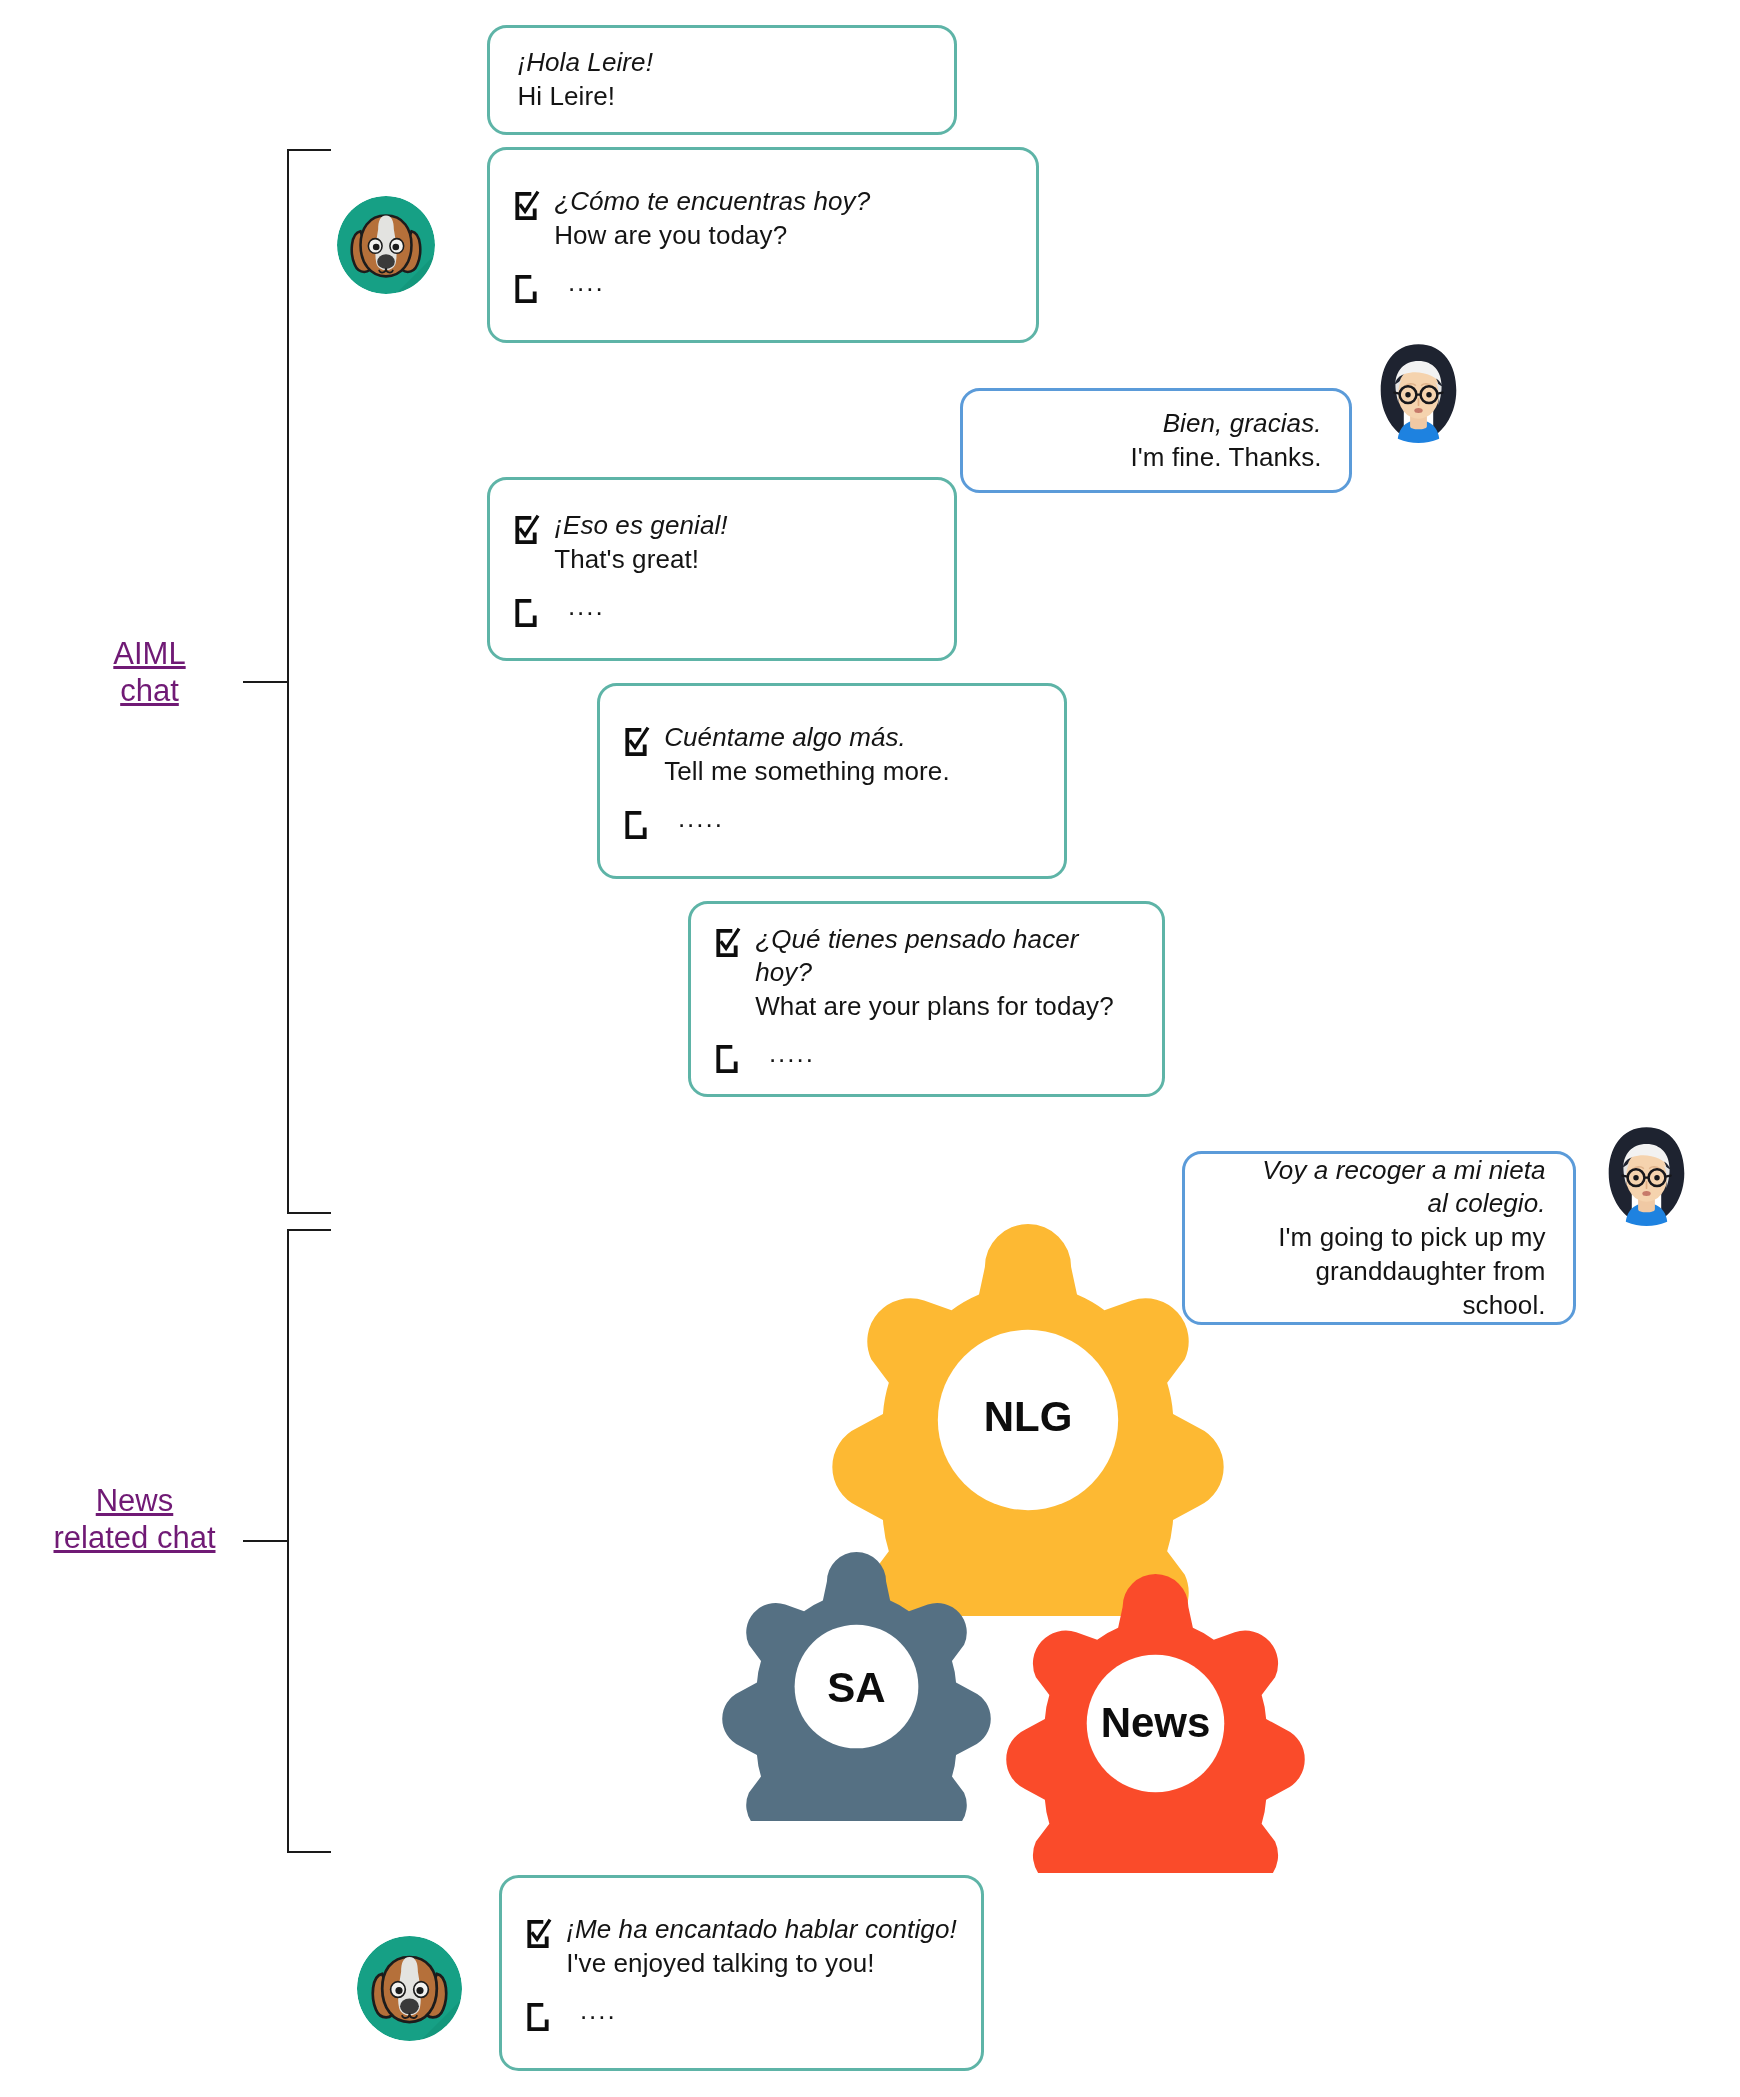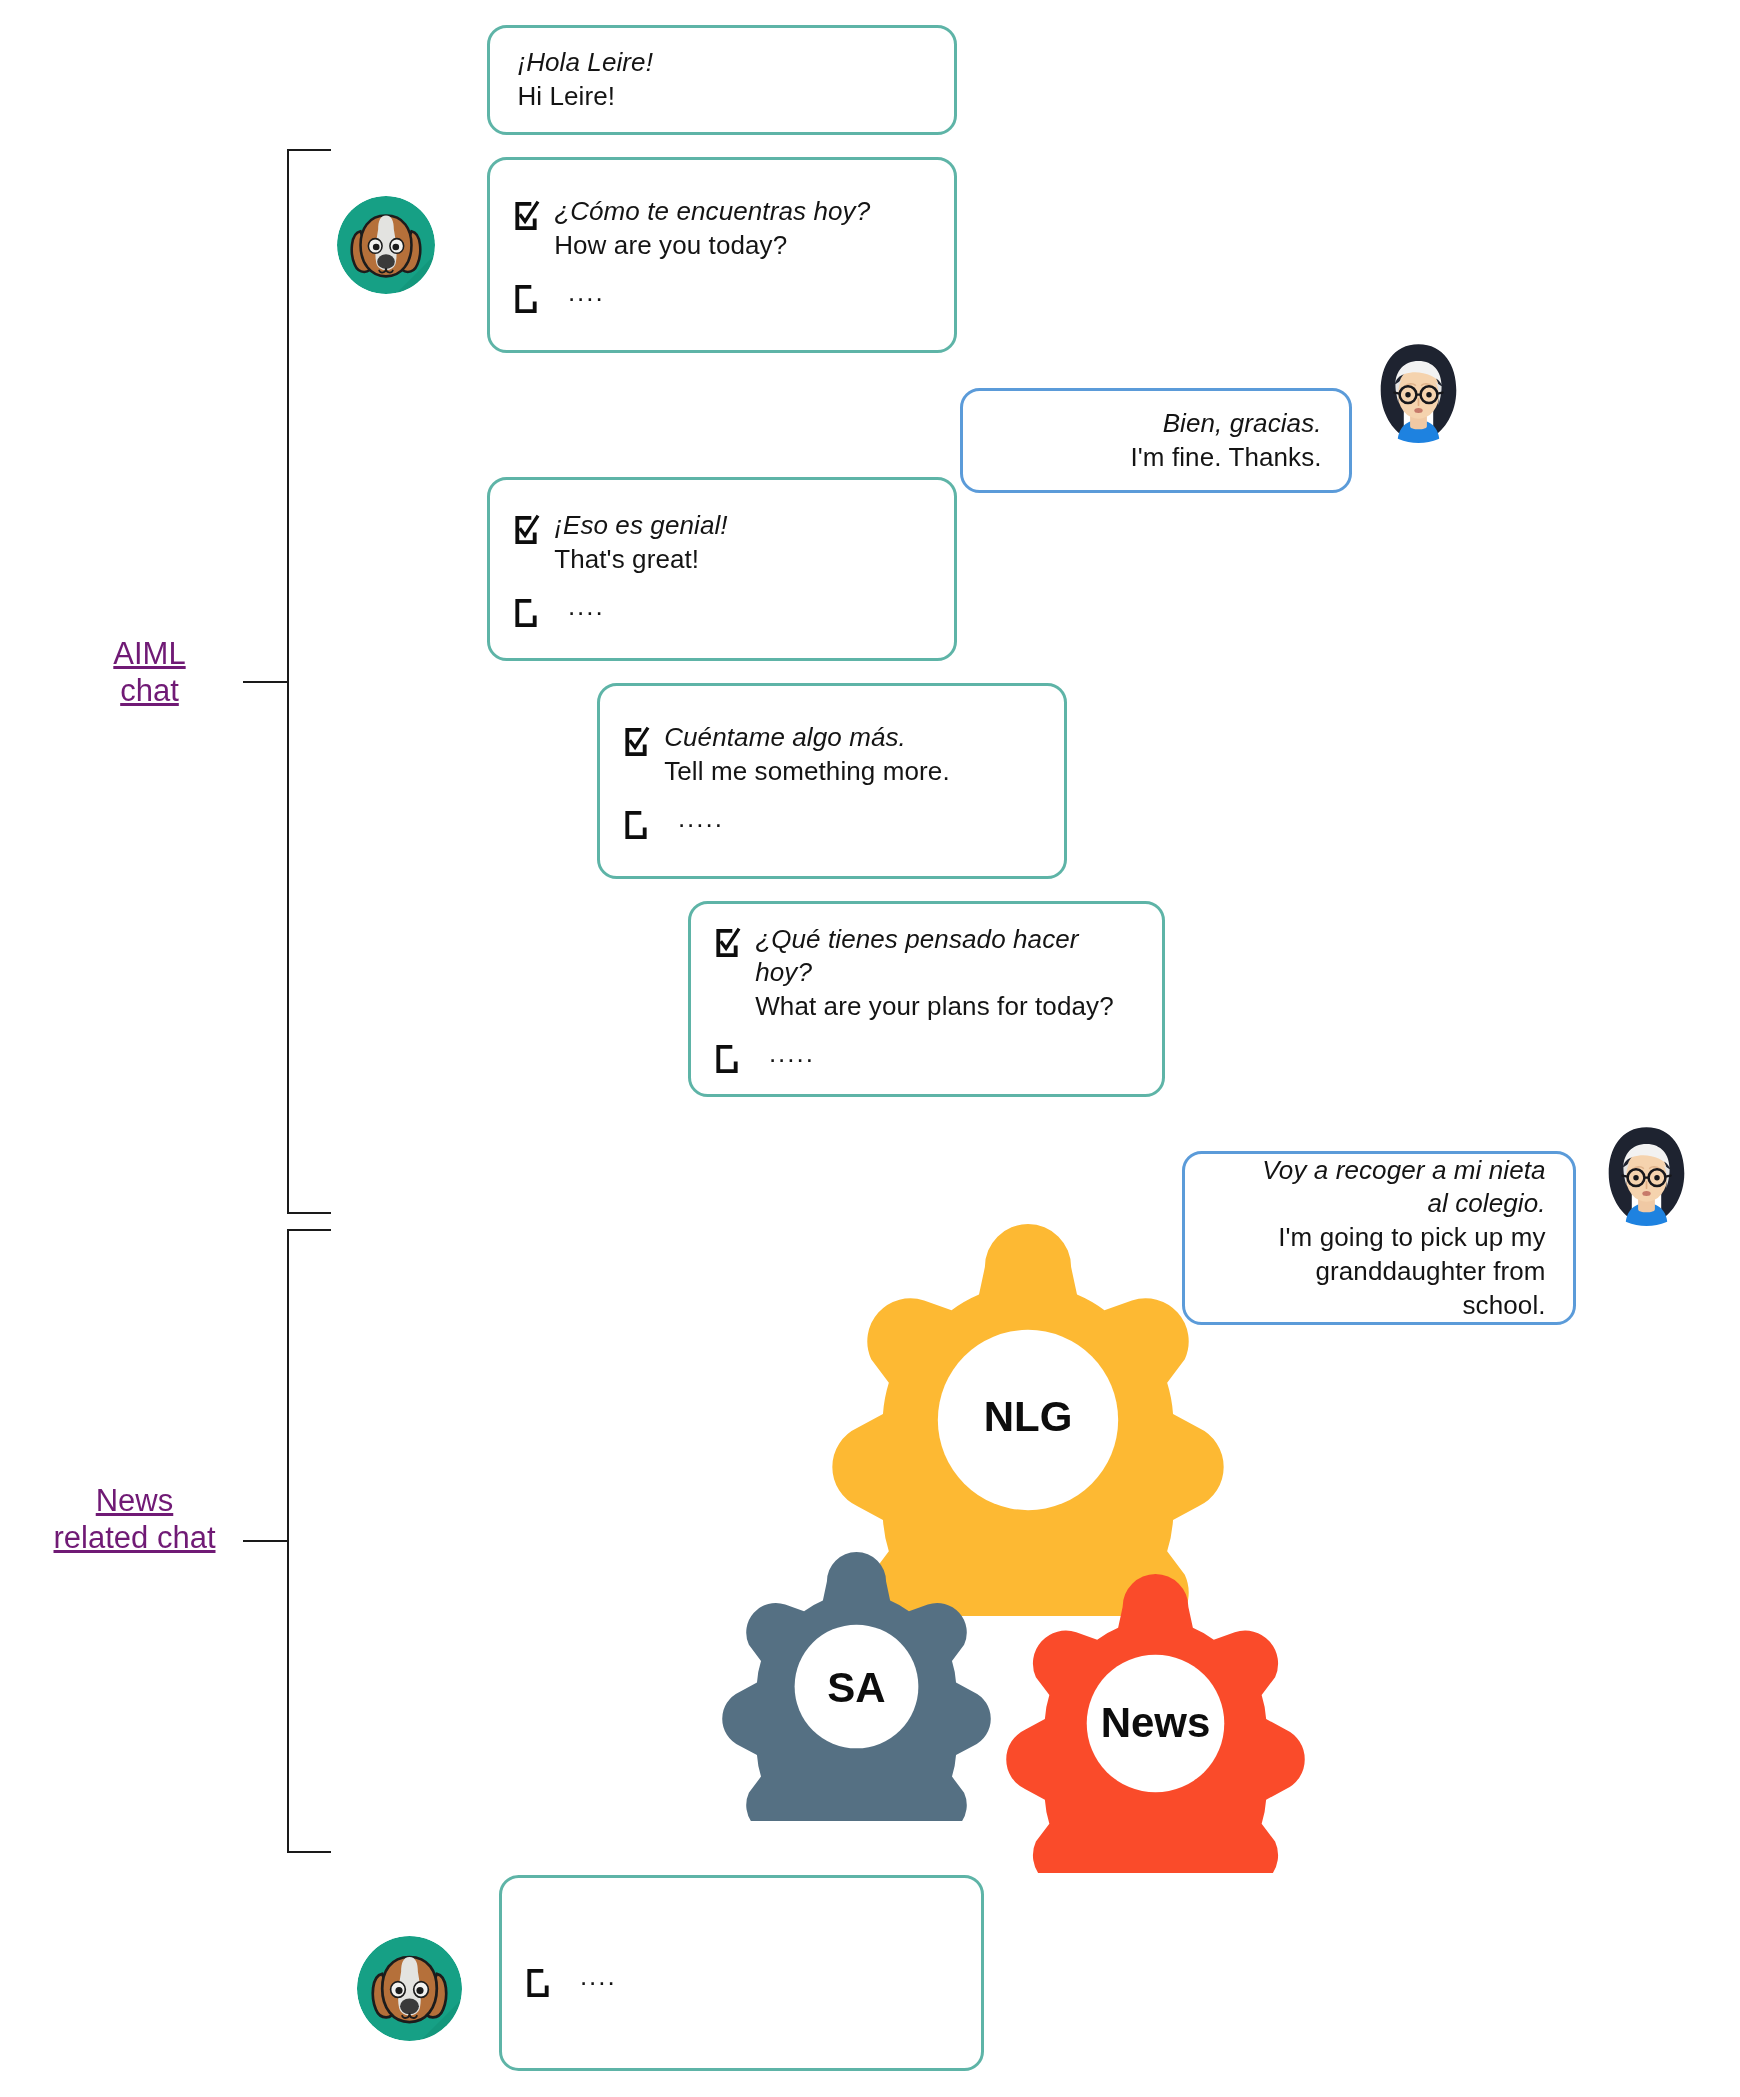--- a/index.html
+++ b/index.html
@@ -167,21 +167,21 @@
 
   <div class="bubble" style="left:487px; top:24.5px; width:470px; height:110px;">
     <div class="bubble-row plain">
       <div class="bubble-text">
         <div class="es">¡Hola Leire!</div>
         <div class="en"><span>Hi </span><span class="it">Leire</span><span>!</span></div>
       </div>
     </div>
   </div>
 
-  <div class="bubble" style="left:487px; top:157px; width:470px; height:196px;">
+  <div class="bubble" style="left:487px; top:147px; width:552px; height:196px;">
     <div class="bubble-row">
       <span class="icon-box">
         <svg viewBox="0 0 58 66" xmlns="http://www.w3.org/2000/svg">
           <path d="M7 4 H40 V12 H15 V54 H43 V38 H51 V62 H7 Z" fill="#0d0d0d"></path>
           <path d="M18 32 L27 44 L52 6" fill="none" stroke="#0d0d0d" stroke-width="7" stroke-linecap="square"></path>
         </svg>
       </span>
       <div class="bubble-text">
         <div class="es">¿Cómo te encuentras hoy?</div>
         <div class="en">How are you today?</div>
@@ -305,20 +305,32 @@
   <div class="gear" style="left:1006px; top:1574px; width:299px; height:299px;">
     <svg viewBox="0 0 200 200" xmlns="http://www.w3.org/2000/svg">
       <path d="M100 0
                a22 22 0 0 1 22 22 l3 14 a68 68 0 0 1 14 8 l14 -5 a22 22 0 0 1 27 30 l-9 12 a68 68 0 0 1 3 16 l13 7 a22 22 0 0 1 0 40 l-13 7 a68 68 0 0 1 -3 16 l9 12 a22 22 0 0 1 -27 30 l-14 -5 a68 68 0 0 1 -14 8 l-3 14 a22 22 0 0 1 -44 0 l-3 -14 a68 68 0 0 1 -14 -8 l-14 5 a22 22 0 0 1 -27 -30 l9 -12 a68 68 0 0 1 -3 -16 l-13 -7 a22 22 0 0 1 0 -40 l13 -7 a68 68 0 0 1 3 -16 l-9 -12 a22 22 0 0 1 27 -30 l14 5 a68 68 0 0 1 14 -8 l3 -14 a22 22 0 0 1 22 -22 z" fill="#FA4B2A"></path>
       <circle cx="100" cy="100" r="46" fill="#ffffff"></circle>
     </svg>
     <div class="gear-label" style="top:125px;">News</div>
   </div>
 
   <div class="bubble" style="left:499px; top:1875px; width:485px; height:196px;">
+    <div class="bubble-row">
+      <span class="icon-box">
+        <svg viewBox="0 0 58 66" xmlns="http://www.w3.org/2000/svg">
+          <path d="M7 4 H40 V12 H15 V54 H43 V38 H51 V62 H7 Z" fill="#0d0d0d"></path>
+          <path d="M18 32 L27 44 L52 6" fill="none" stroke="#0d0d0d" stroke-width="7" stroke-linecap="square"></path>
+        </svg>
+      </span>
+      <div class="bubble-text">
+        <div class="es">¡Me ha encantado hablar contigo!</div>
+        <div class="en">I've enjoyed talking to you!</div>
+      </div>
+    </div>
     <div class="dots-row" style="margin-top:19.6px;">
       <span class="icon-box empty">
         <svg viewBox="0 0 58 66" xmlns="http://www.w3.org/2000/svg">
           <path d="M7 4 H40 V12 H15 V54 H43 V38 H51 V62 H7 Z" fill="#0d0d0d"></path>
         </svg>
       </span>
       <span class="dots">....</span>
     </div>
   </div>
 

